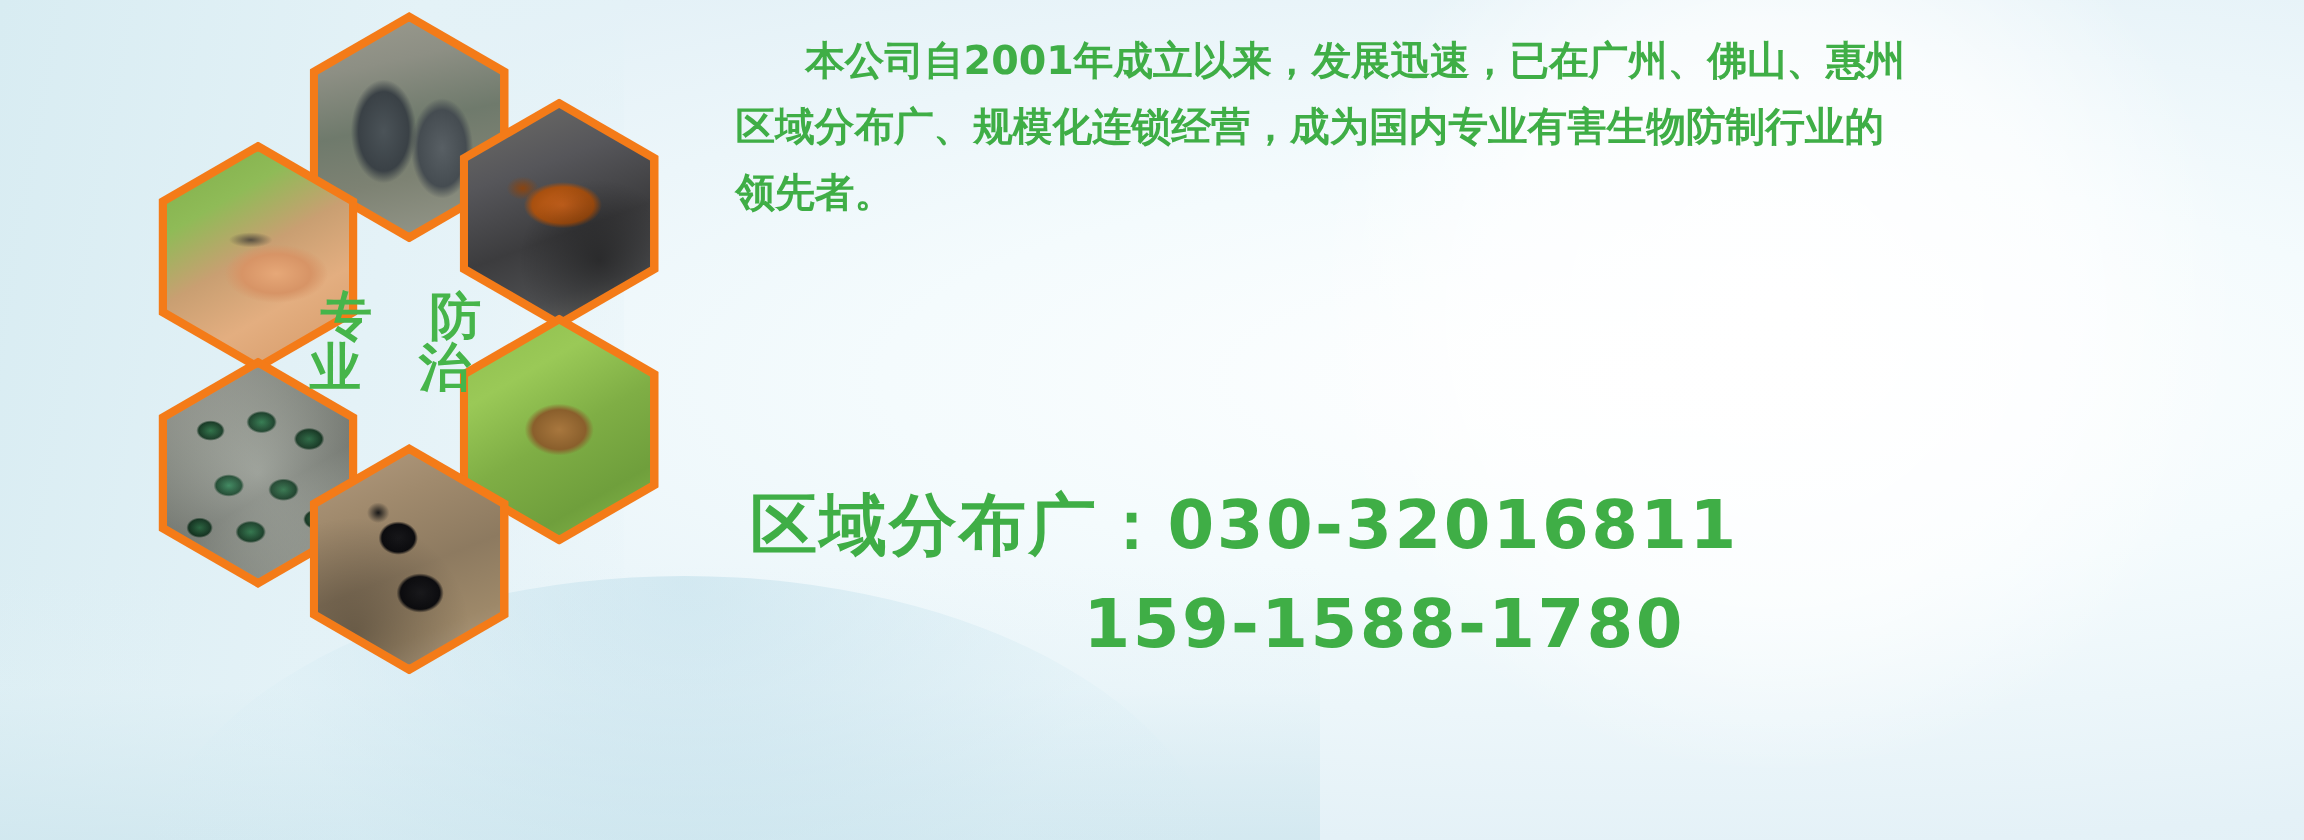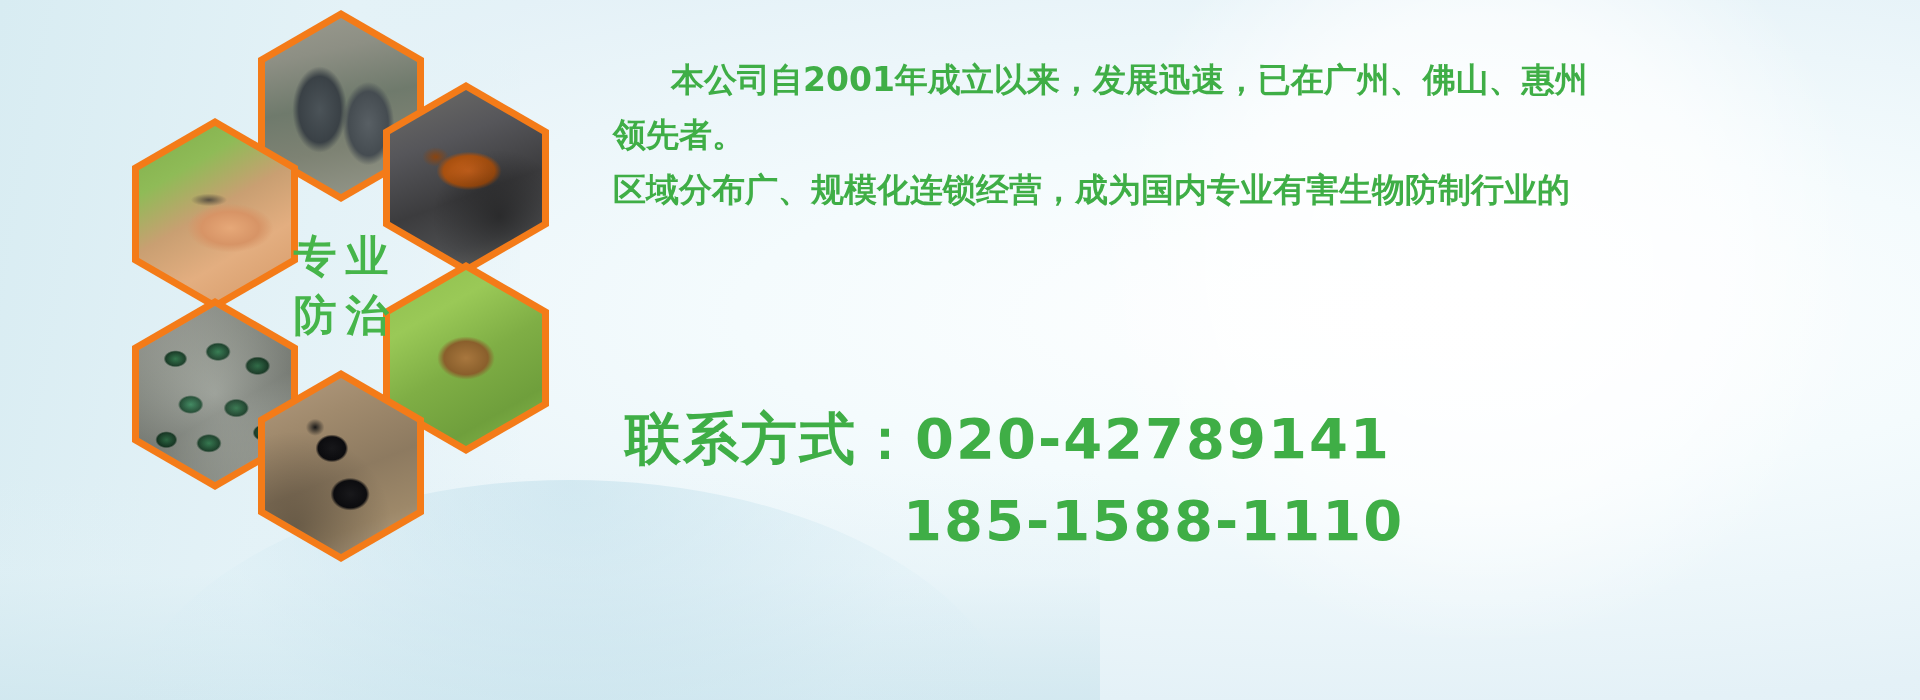--- a/index.html
+++ b/index.html
@@ -55,21 +55,21 @@
   #hex-mosquito  { left:44px;  top:112px; }
   #hex-label     { left:170px; top:184px; }
   #hex-stinkbug  { left:295px; top:256px; }
   #hex-flies     { left:44px;  top:292px; }
   #hex-ant       { left:170px; top:364px; }
 
   
   #hex-label{ background:transparent; clip-path:none; width:166px; height:192px; }
   #hex-label .txt{
     width:100%; height:100%;
-    display:flex; flex-direction:column; align-items:center; justify-content:center;
+    display:flex; flex-direction:row; align-items:center; justify-content:center;
     gap:16px;
   }
   #hex-label .txt span{
     color:#46b54a; font-size:43px; font-weight:bold; letter-spacing:9px;
     text-indent:9px; line-height:1; font-family:"DejaVu Sans",sans-serif;
   }
 
   
   .art-rats{
     background:
@@ -144,21 +144,21 @@
   .art-ant::after{
     content:""; position:absolute; inset:0;
     background:
       linear-gradient(42deg,rgba(25,22,18,.6) 0 2px,rgba(0,0,0,0) 2px 30px),
       linear-gradient(-40deg,rgba(25,22,18,.5) 0 2px,rgba(0,0,0,0) 2px 26px),
       radial-gradient(circle at 20% 85%,rgba(0,0,0,.3) 0%,rgba(0,0,0,0) 50%);
   }
 
   
   #copy-block{
-    position:absolute; left:613px; top:52px; width:1300px;
+    position:absolute; left:613px; top:23px; width:1300px;
   }
   .copy-line{
     color:#3fae46;
     font-size:33px;
     line-height:55px;
     font-weight:bold;
     white-space:nowrap;
     font-family:"DejaVu Sans",sans-serif;
     letter-spacing:0px;
   }
@@ -228,26 +228,26 @@
       <div class="txt">
         <span>专业</span>
         <span>防治</span>
       </div>
     </div>
 
   </div>
 
   <div id="copy-block">
     <div class="copy-line indent">本公司自2001年成立以来，发展迅速，已在广州、佛山、惠州</div>
+    <div class="copy-line">区域分布广、规模化连锁经营，成为国内专业有害生物防制行业的</div>
     <div class="copy-line">领先者。</div>
-    <div class="copy-line">区域分布广、规模化连锁经营，成为国内专业有害生物防制行业的</div>
   </div>
 
   <div id="contact-block">
     <div class="contact-line" id="contact-line-1">
-      <span>联系方式：</span><span>020-42789141</span>
+      <span>区域分布广：</span><span>030-32016811</span>
     </div>
     <div class="contact-line" id="contact-line-2">
-      <span>185-1588-1110</span>
+      <span>159-1588-1780</span>
     </div>
   </div>
 
 </div>
 
 </body></html>

